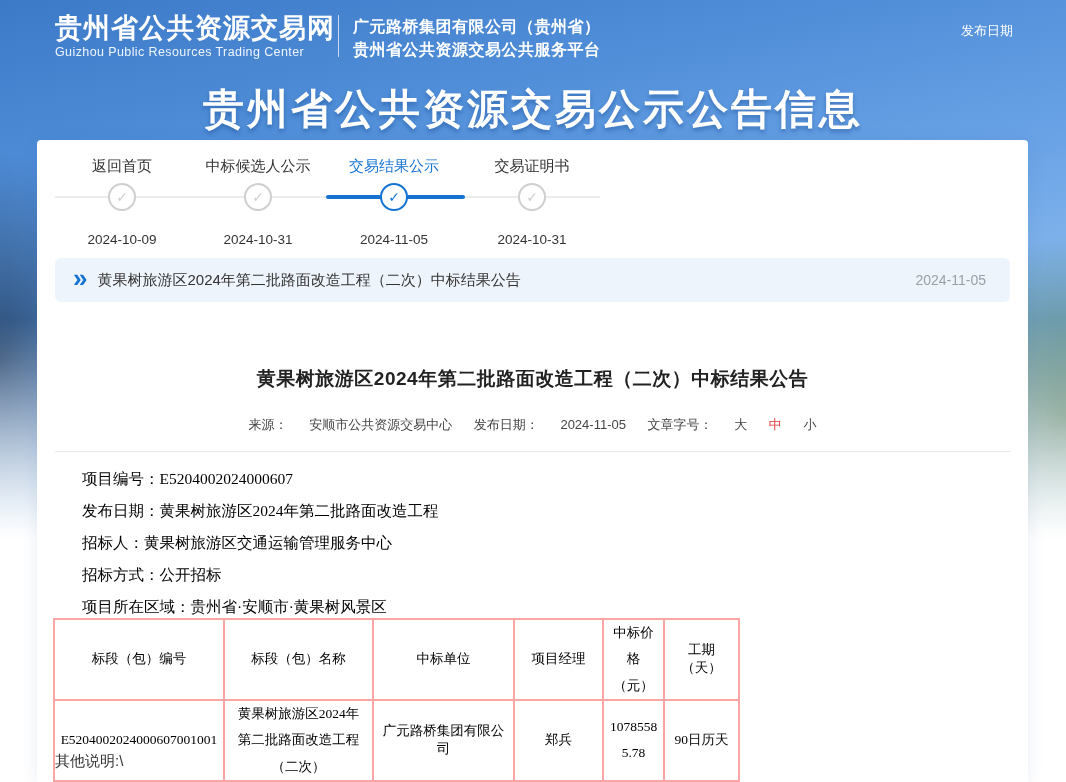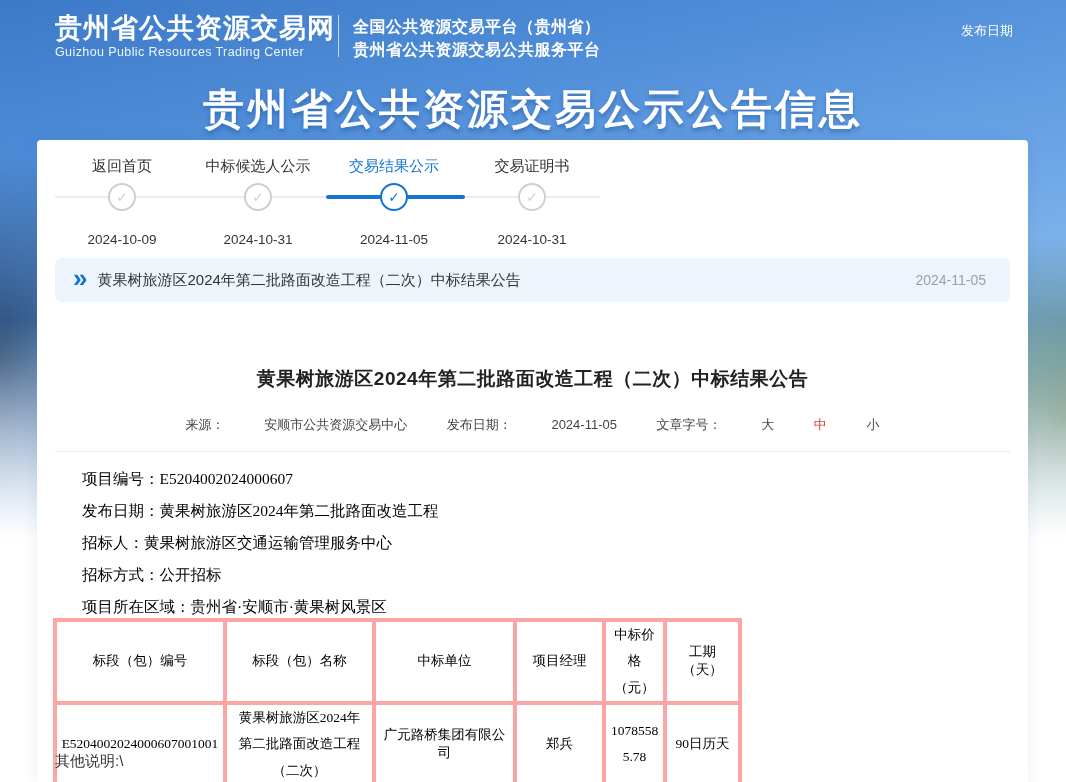--- a/index.html
+++ b/index.html
@@ -54,54 +54,54 @@
   .notice {
     position:absolute; top:118px; left:18px; width:955px; height:44px;
     background:#edf4fc; border-radius:6px; display:flex; align-items:center; cursor:pointer;
   }
   .notice-chevron { color:#1673d2; font-size:26px; font-weight:bold; line-height:1; margin:-4px 10px 0 18px; }
   .notice-title { flex:1; font-size:15px; color:#333; }
   .notice-date { font-size:14px; color:#9aa0a6; margin-right:24px; }
   
   .article-title { position:absolute; top:226px; left:0; width:100%; text-align:center; font-size:19px; font-weight:bold; color:#222; letter-spacing:.5px; }
   .article-meta { position:absolute; top:276px; left:0; width:100%; text-align:center; font-size:13px; color:#444; }
-  .article-meta span { margin:0 18px; }
+  .article-meta span { margin:0 9px; }
   .meta-label { margin-left:12px; }
   .fs-option { cursor:pointer; }
   .fs-active { color:#e03c3c; }
   .divider { position:absolute; top:311px; left:18px; width:955px; border-top:1px solid #e9e9e9; }
   
   .details { position:absolute; top:323px; left:45px; font-family:"Liberation Serif","DejaVu Serif",serif; font-size:15.5px; color:#000; }
   .details .detail-line { height:32px; line-height:32px; }
   
   .result-table {
     position:absolute; top:478px; left:16px; border-collapse:collapse;
     font-family:"Liberation Serif","DejaVu Serif",serif; font-size:13.5px; color:#000;
   }
-  .result-table th, .result-table td { border:4px solid #fca5a5; text-align:center; font-weight:normal; padding:2px 4px; }
+  .result-table th, .result-table td { border:2px solid #fca5a5; text-align:center; font-weight:normal; padding:2px 4px; }
   .result-table thead tr { height:50px; }
   .result-table tbody tr { height:76px; }
   .cell-name { line-height:1.95; padding:0 10px !important; }
   .cell-price { word-break:break-all; line-height:1.95; padding:0 3px !important; }
   
   .footer-note { position:absolute; top:612px; left:18px; font-size:15px; color:#333; }
 </style>
 </head>
 <body>
 
 <div class="bg-photo"></div>
 
 <div class="top-header">
   <div class="logo">
     <div class="logo-cn">贵州省公共资源交易网</div>
     <div class="logo-en">Guizhou Public Resources Trading Center</div>
   </div>
   <div class="header-sep"></div>
   <div class="platform">
-    <div>全国公共资源交易平台（贵州省）</div>
+    <div>广元路桥集团有限公司（贵州省）</div>
     <div>贵州省公共资源交易公共服务平台</div>
   </div>
   <a class="home-link">发布日期</a>
 </div>
 
 <div class="banner-title">贵州省公共资源交易公示公告信息</div>
 
 <div class="card">
 
   <div class="stepper">

